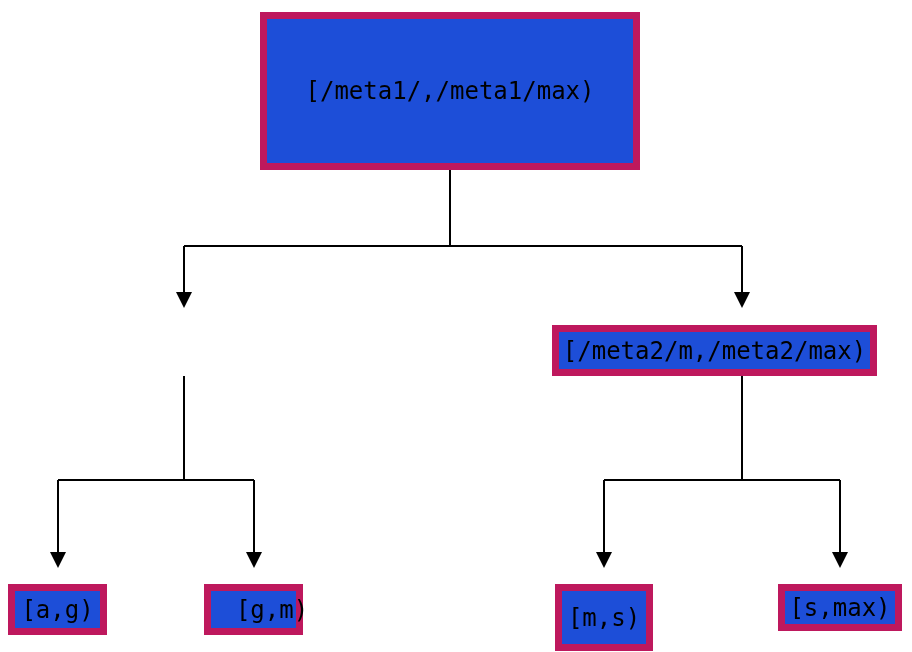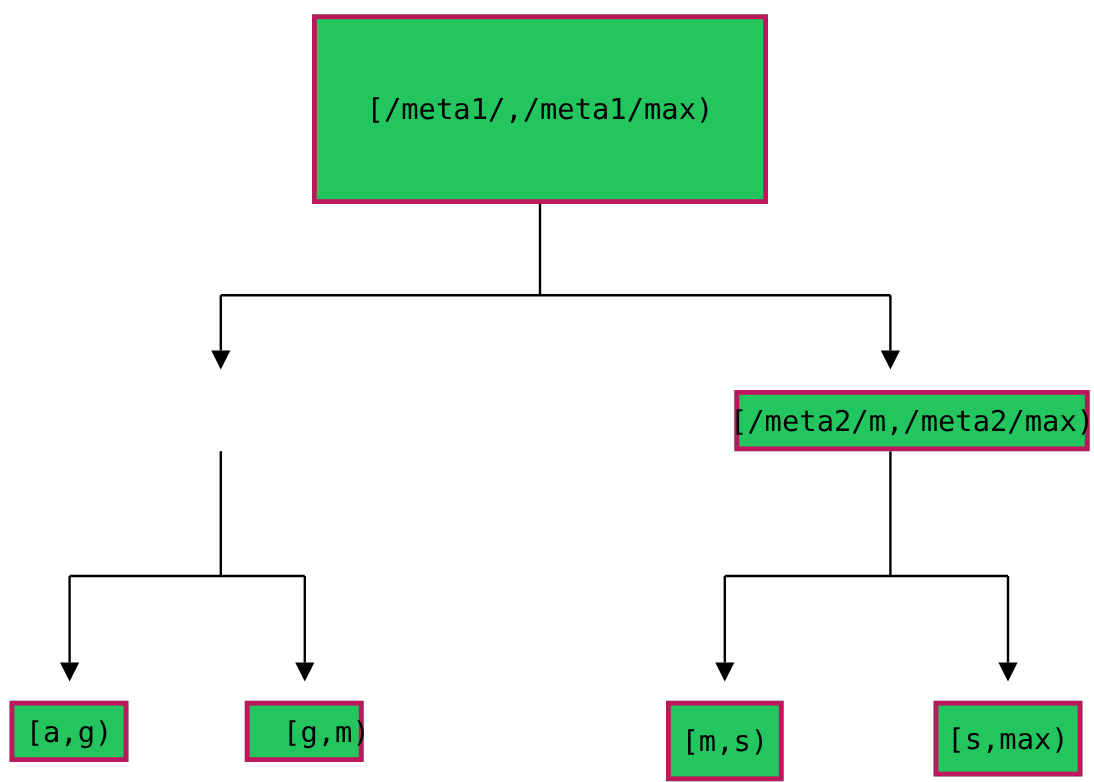--- a/index.html
+++ b/index.html
@@ -18,39 +18,39 @@
   .edges-layer {
     position: absolute;
     left: 0;
     top: 0;
     width: 912px;
     height: 652px;
   }
   .node {
     position: absolute;
     box-sizing: border-box;
-    border: 4px solid #be185d;
-    background: #22c55e;
+    border: 7px solid #be185d;
+    background: #1d4ed8;
     display: flex;
     align-items: center;
     justify-content: center;
   }
   .node-label {
     font-size: 24px;
     line-height: 1;
     color: #000000;
     white-space: pre;
   }
   .node-root       { left: 260px; top: 12px;  width: 380px; height: 158px; }
   .node-meta2-low  { left: 22px;  top: 325px; width: 325px; height: 51px; }
-  .node-meta2-high { left: 612px; top: 325px; width: 296px; height: 51px; text-align: center; }
+  .node-meta2-high { left: 552px; top: 325px; width: 325px; height: 51px; text-align: center; }
   .node-leaf-ag    { left: 8px;   top: 584px; width: 99px;  height: 51px; }
   .node-leaf-gm    { left: 204px; top: 584px; width: 99px;  height: 51px; padding-left: 37px; }
   .node-leaf-ms    { left: 555px; top: 584px; width: 98px;  height: 67px; }
-  .node-leaf-smax  { left: 778px; top: 584px; width: 124px; height: 63px; }
+  .node-leaf-smax  { left: 778px; top: 584px; width: 124px; height: 47px; }
   .edge-line {
     stroke: #000000;
     stroke-width: 2;
     fill: none;
   }
   .edge-head {
     fill: #000000;
     stroke: none;
   }
 </style>

